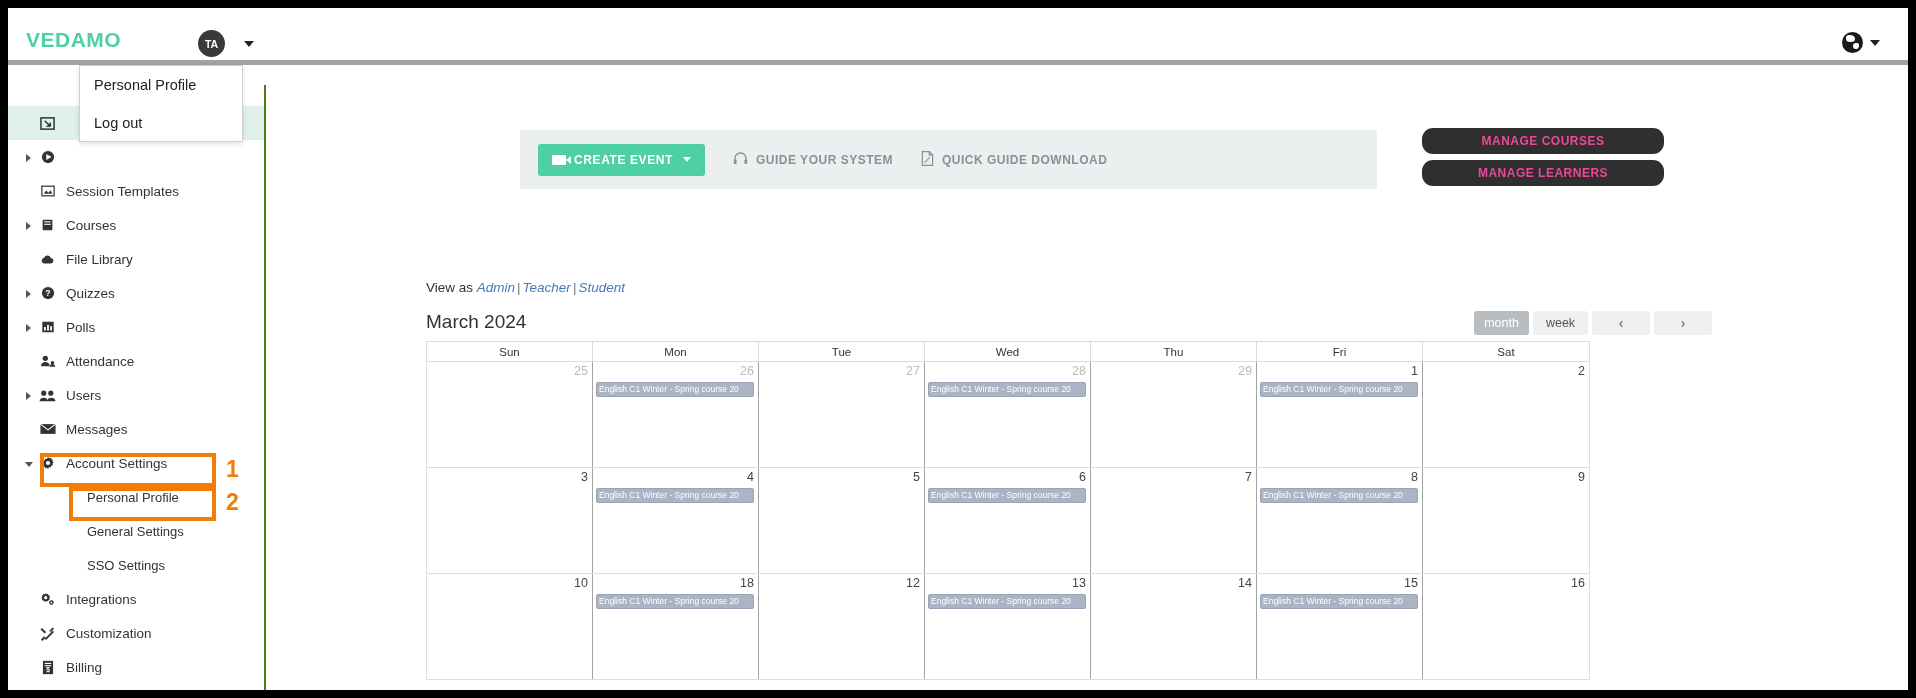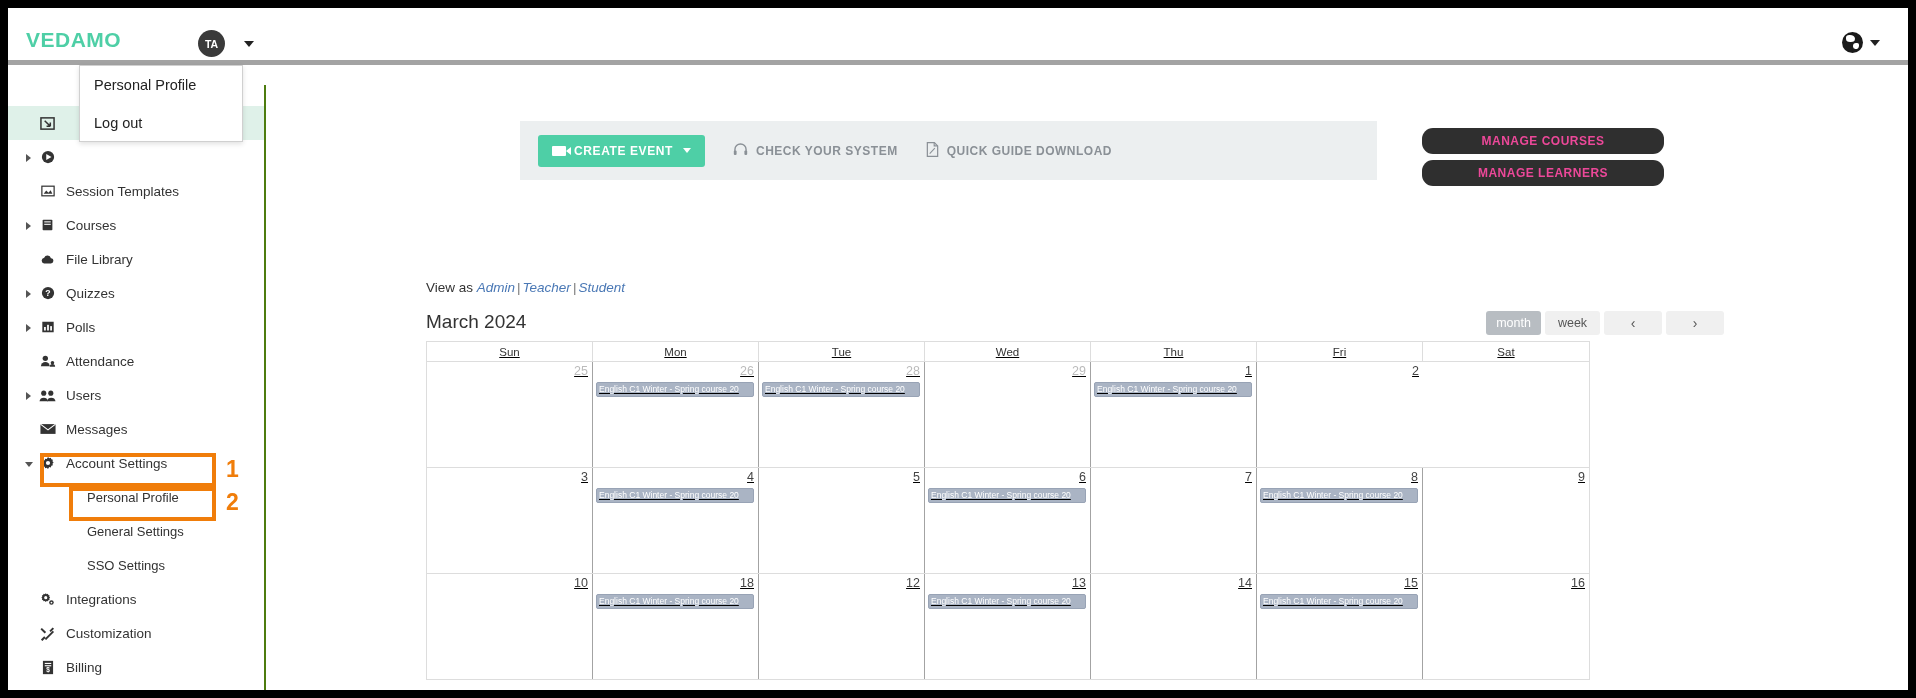--- a/index.html
+++ b/index.html
@@ -148,21 +148,21 @@
 
   
   #main {
     position: absolute; left: 259px; top: 57px;
     width: 1641px; height: 625px;
     background: #fff;
     overflow: hidden;
   }
   #action-bar {
     position: absolute;
-    left: 253px; top: 56px;
+    left: 253px; top: 65px;
     width: 857px; height: 59px;
     background: #eceff0;
     display: flex; align-items: center;
     padding-left: 18px;
     gap: 0px;
   }
   #create-event {
     height: 32px;
     background: #4ecfa6;
     color: #fff;
@@ -220,42 +220,41 @@
     font-size: 13.5px; color: #333;
   }
   #view-as a { color: #4a78b5; text-decoration: none; cursor: pointer; font-style: italic; }
   #view-as .sep { color: #777; margin: 0 2px; }
 
   #cal-title {
     position: absolute; left: 159px; top: 246px;
     font-size: 19px; color: #333; font-weight: normal;
   }
   #cal-controls {
-    position: absolute; right: 184px; top: 246px;
+    position: absolute; right: 196px; top: 246px;
     display: flex; gap: 4px;
   }
   .cal-btn {
     height: 24px; min-width: 55px;
     background: #f0f0f0;
     border: none; border-radius: 3px;
     font-size: 12.5px; color: #555;
     cursor: pointer;
     font-family: "Liberation Sans", sans-serif;
   }
   .cal-btn.active { background: #b8bdc2; color: #ffffff; }
   .cal-btn.nav { min-width: 58px; font-size: 14px; }
 
   
   #calendar {
     position: absolute;
     left: 159px; top: 276px;
     width: 1164px;
     border: 1px solid #dddddd;
     border-bottom: none;
-    text-decoration: underline;
   }
   .cal-head {
     display: grid;
     grid-template-columns: repeat(7, 1fr);
     border-bottom: 1px solid #dddddd;
   }
   .cal-head div {
     text-align: center;
     font-size: 11.5px;
     color: #333;
@@ -508,21 +507,21 @@
       </button>
 
       <div class="bar-link">
         <span>
           <svg width="15" height="13" viewBox="0 0 16 14">
               <path d="M2 9 V7 a6 6 0 0 1 12 0 V9" stroke="#8a9096" stroke-width="1.5" fill="none"></path>
               <rect x="0.8" y="8" width="3" height="5" rx="1.2" fill="#8a9096"></rect>
               <rect x="12.2" y="8" width="3" height="5" rx="1.2" fill="#8a9096"></rect>
             </svg>
         </span>
-        <span>CHECK YOUR SYSTEM</span>
+        <span>GUIDE YOUR SYSTEM</span>
       </div>
 
       <div class="bar-link">
         <span>
           <svg width="13" height="15" viewBox="0 0 13 16">
               <path d="M1 0.7 h7.5 L12 4.2 V15.3 H1 Z" fill="none" stroke="#8a9096" stroke-width="1.3"></path>
               <path d="M8.3 0.9 V4.1 H11.8" fill="none" stroke="#8a9096" stroke-width="1.2"></path>
               <path d="M3.5 12.5 L9 6.5" stroke="#8a9096" stroke-width="1.1"></path>
             </svg>
         </span>
@@ -562,20 +561,23 @@
       <div id="cal-body">
           <div class="cal-row">
             <div class="cal-cell other">
               <div class="daynum">25</div>
             </div>
             <div class="cal-cell other">
               <div class="daynum">26</div>
               <div class="event">English C1 Winter - Spring course 20</div>
             </div>
             <div class="cal-cell other">
+              <div class="daynum">27</div>
+            </div>
+            <div class="cal-cell other">
               <div class="daynum">28</div>
               <div class="event">English C1 Winter - Spring course 20</div>
             </div>
             <div class="cal-cell other">
               <div class="daynum">29</div>
             </div>
             <div class="cal-cell">
               <div class="daynum">1</div>
               <div class="event">English C1 Winter - Spring course 20</div>
             </div>

